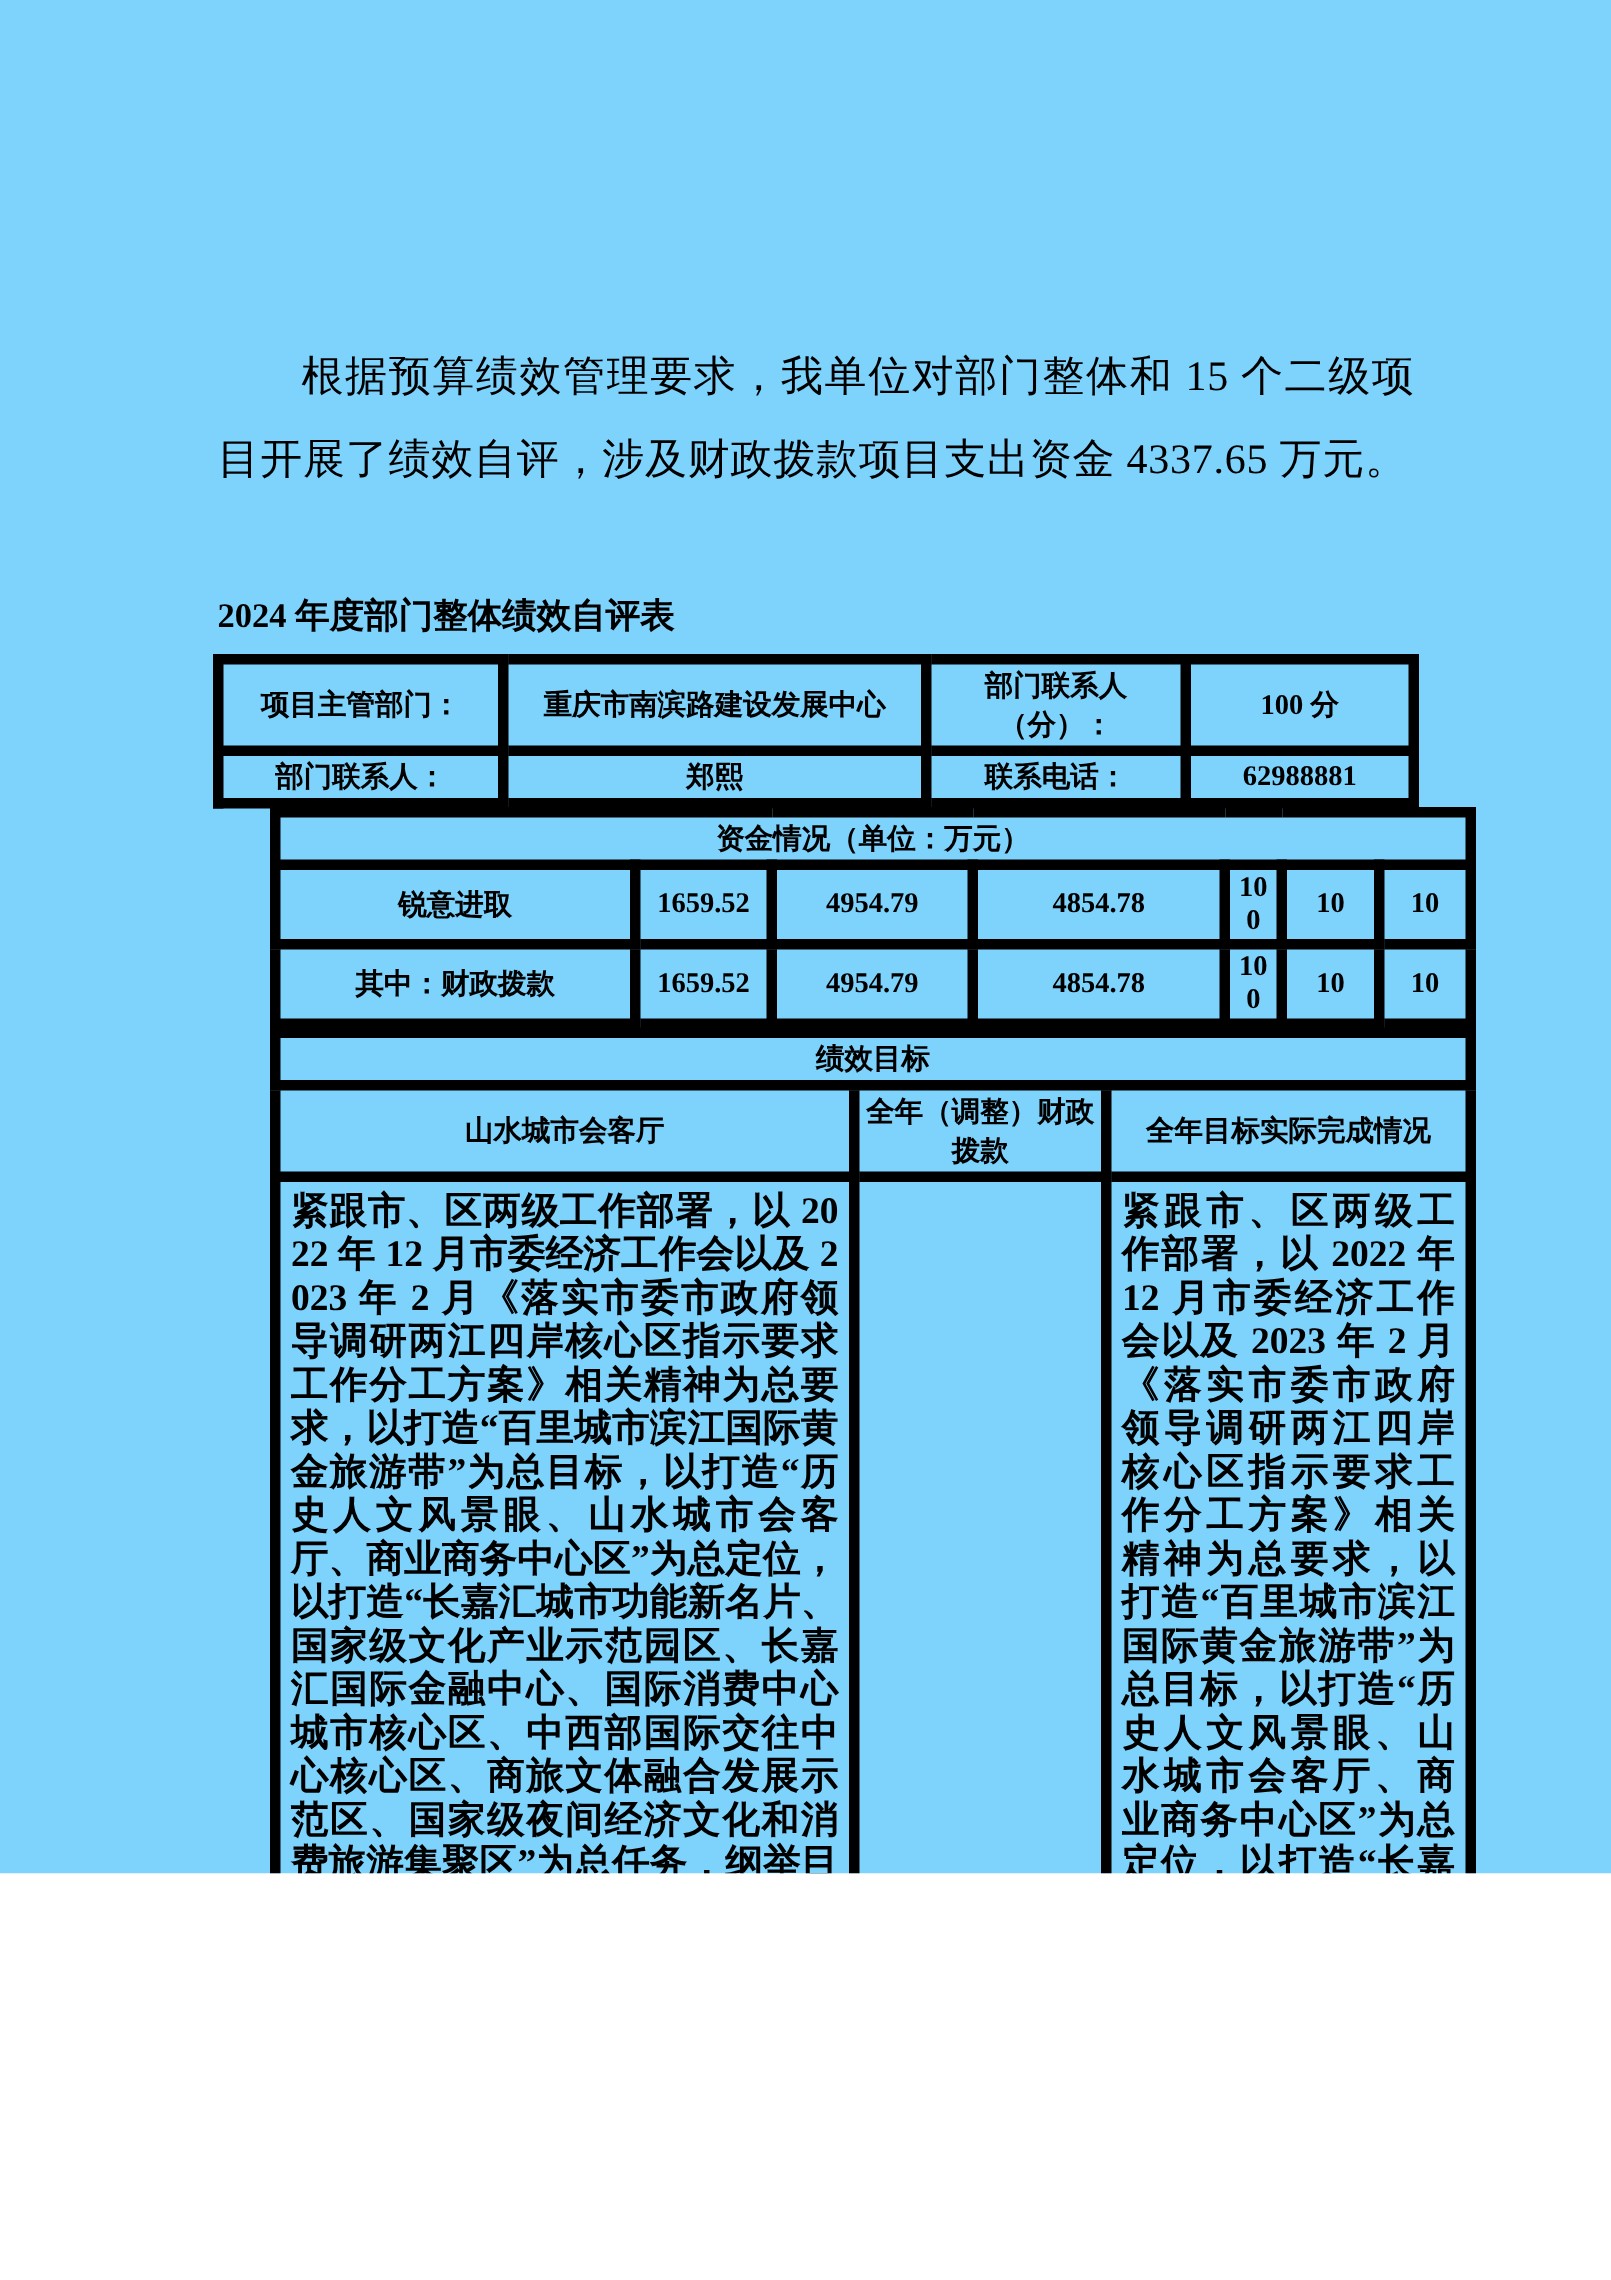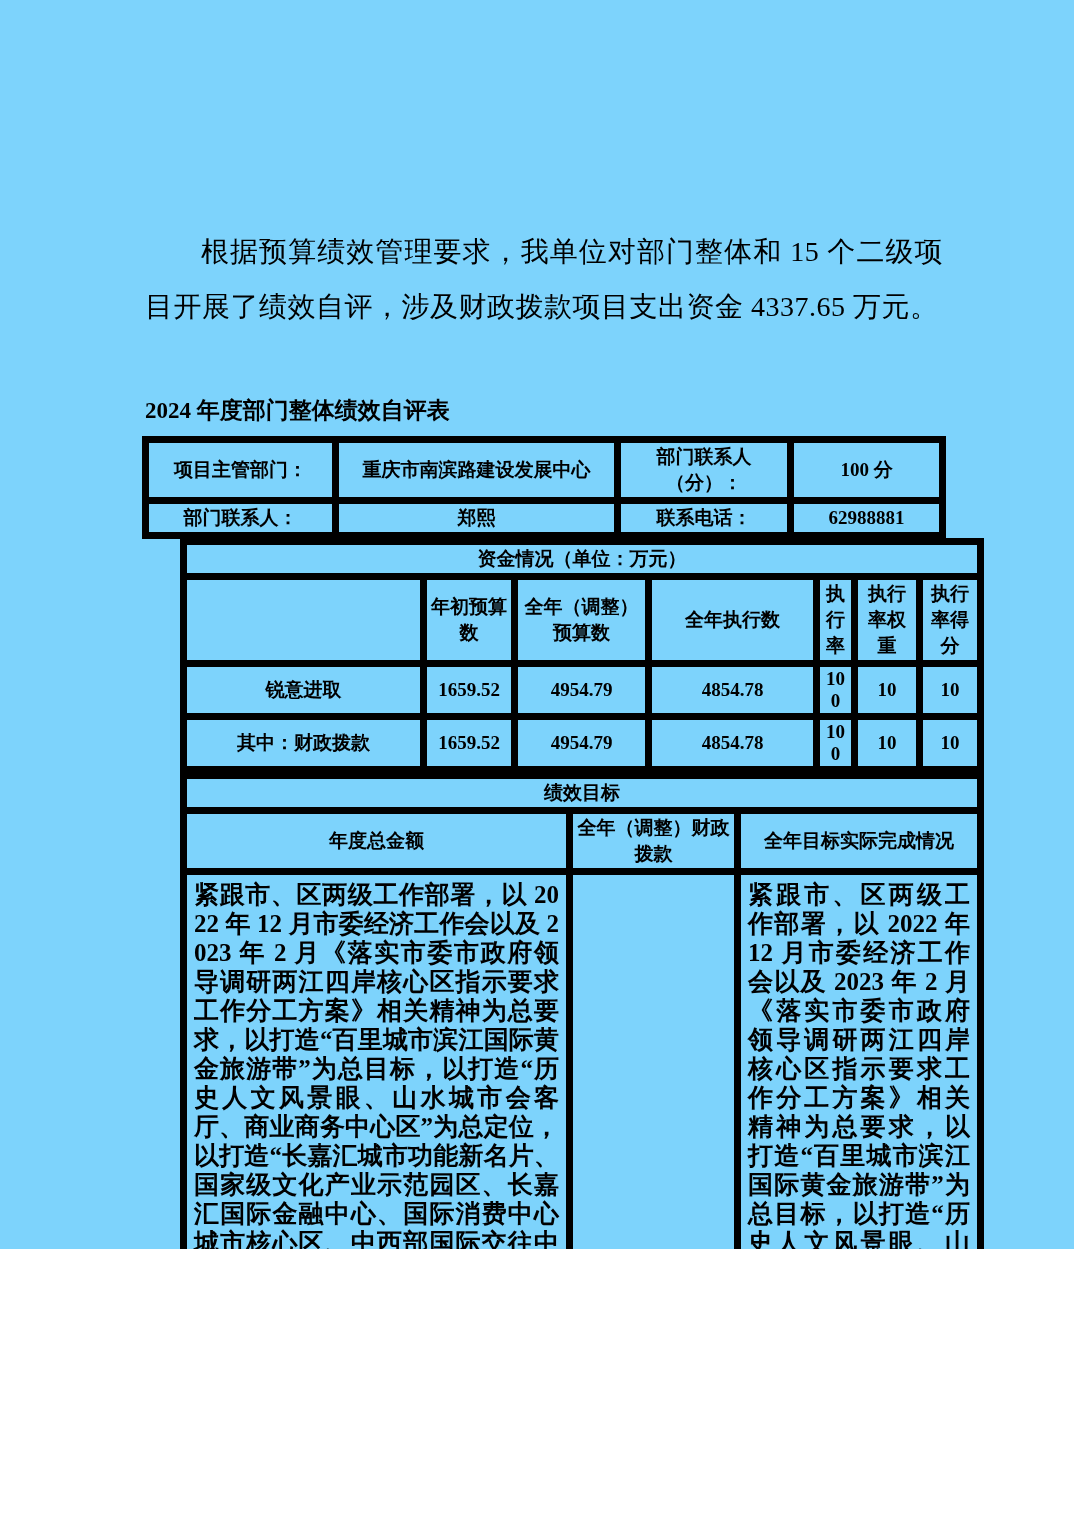--- a/index.html
+++ b/index.html
@@ -120,29 +120,20 @@
           <col style="width:134px">
           <col style="width:168px">
           <col style="width:38px">
           <col style="width:65px">
           <col style="width:61px">
         </colgroup>
       <tbody>
           <tr class="section-row">
         <td colspan="7">资金情况（单位：万元）</td>
       </tr>
-      <tr class="funds-head">
-        <td></td>
-        <td>年初预算数</td>
-        <td>全年（调整）预算数</td>
-        <td>全年执行数</td>
-        <td class="exec-rate-head">执行率</td>
-        <td>执行率权重</td>
-        <td>执行率得分</td>
-      </tr>
       <tr class="funds-data">
         <td>锐意进取</td>
         <td>1659.52</td>
         <td>4954.79</td>
         <td>4854.78</td>
         <td>100</td>
         <td>10</td>
         <td>10</td>
       </tr>
       <tr class="funds-data">
@@ -161,21 +152,21 @@
       <colgroup>
           <col style="width:386px">
           <col style="width:168px">
           <col style="width:243px">
         </colgroup>
       <tbody>
           <tr class="section-row">
         <td colspan="3">绩效目标</td>
       </tr>
       <tr class="target-head">
-        <td>年度总金额</td>
+        <td>山水城市会客厅</td>
         <td>全年（调整）财政拨款</td>
         <td>全年目标实际完成情况</td>
       </tr>
       <tr class="target-body">
         <td class="longcell">紧跟市、区两级工作部署，以 2022 年 12 月市委经济工作会以及 2023 年 2 月《落实市委市政府领导调研两江四岸核心区指示要求工作分工方案》相关精神为总要求，以打造“百里城市滨江国际黄金旅游带”为总目标，以打造“历史人文风景眼、山水城市会客厅、商业商务中心区”为总定位，以打造“长嘉汇城市功能新名片、国家级文化产业示范园区、长嘉汇国际金融中心、国际消费中心城市核心区、中西部国际交往中心核心区、商旅文体融合发展示范区、国家级夜间经济文化和消费旅游集聚区”为总任务，纲举目张、锐意进取，切实做好各项工作保障，高标准打造长嘉汇城市会客厅。</td>
         <td class="longcell"></td>
         <td class="longcell">紧跟市、区两级工作部署，以 2022 年 12 月市委经济工作会以及 2023 年 2 月《落实市委市政府领导调研两江四岸核心区指示要求工作分工方案》相关精神为总要求，以打造“百里城市滨江国际黄金旅游带”为总目标，以打造“历史人文风景眼、山水城市会客厅、商业商务中心区”为总定位，以打造“长嘉汇城市功能新名片、国家级文化产业示范园区、长嘉汇国际金融中心、国际消费中心城市核心区、中西部国际交往中心核心区、商旅文体融合发展示范区、国家级夜间经济文化和消费旅游集聚区”为总任务，纲举目张、锐意进取，切实做好各项工作保障，高标准打造长嘉汇城市会客厅。</td>
       </tr>
     </tbody>
       </table>

